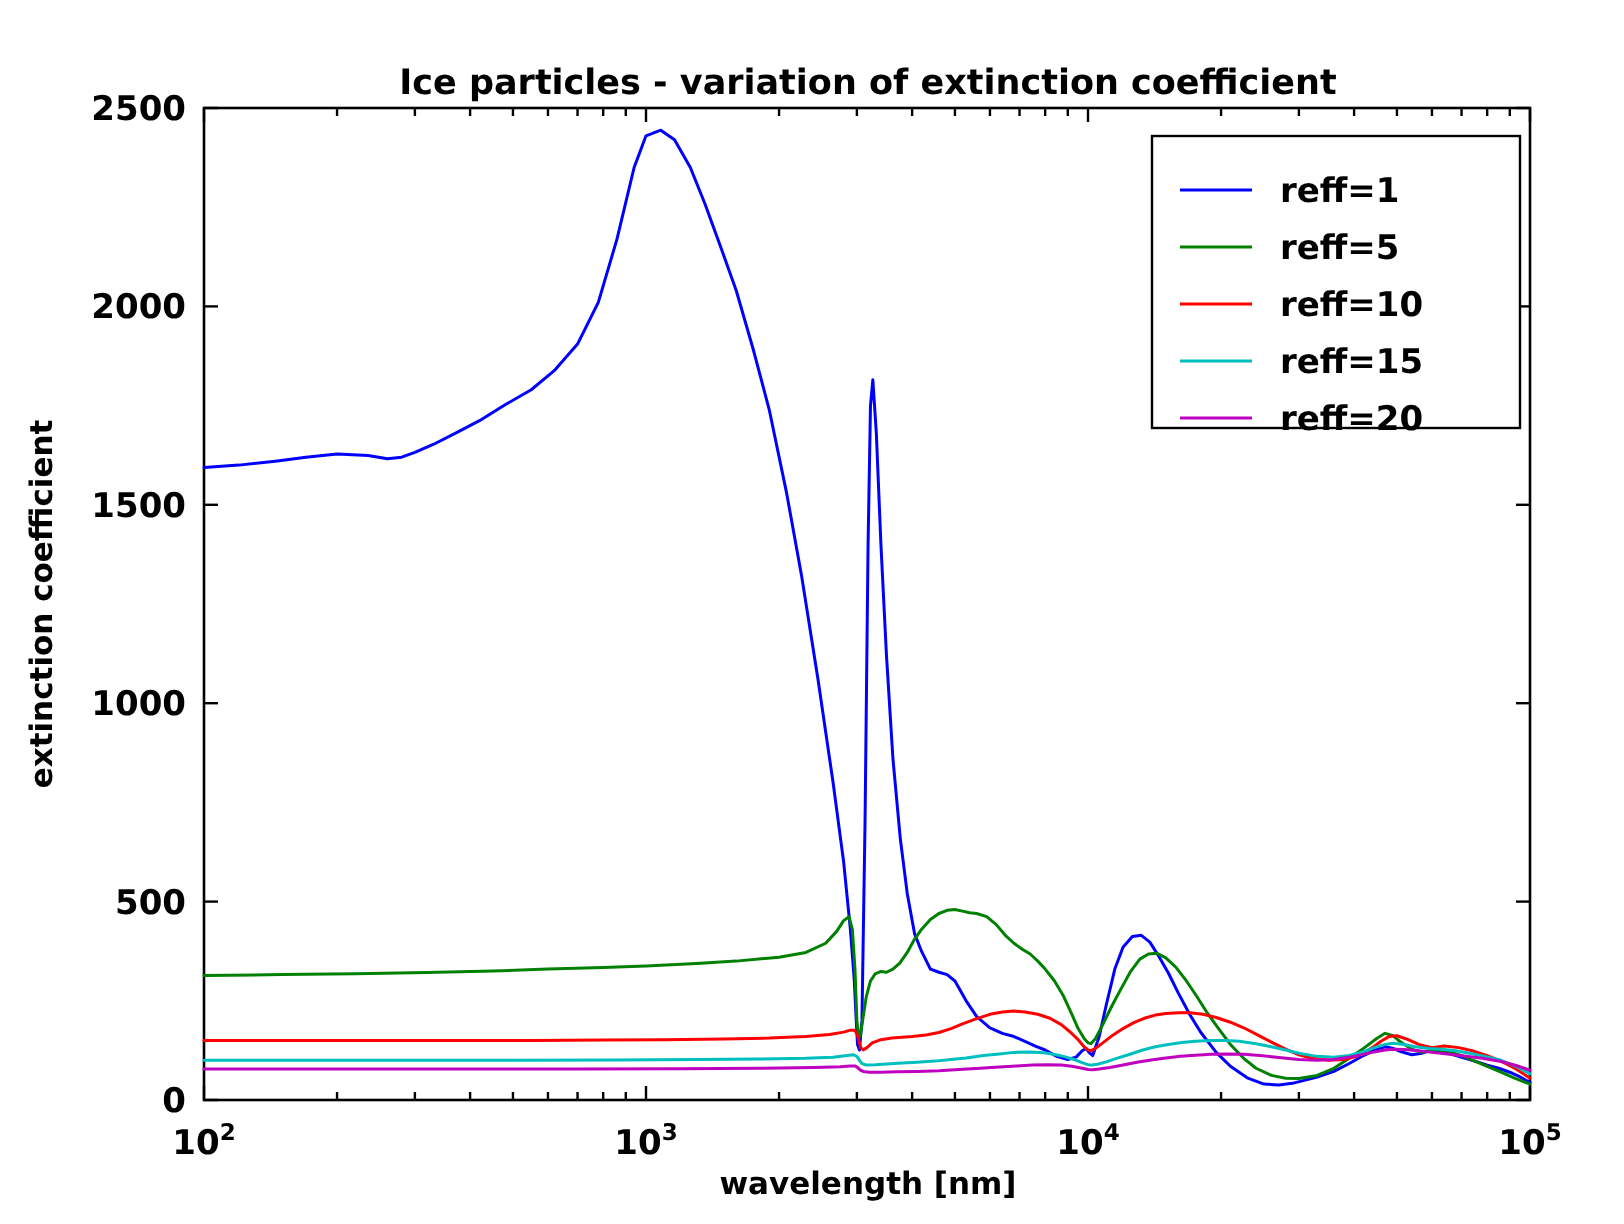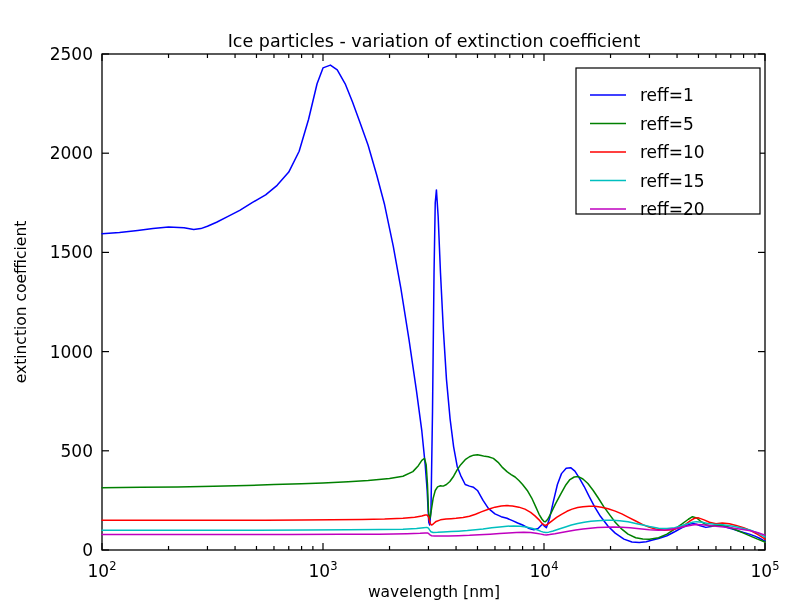--- a/index.html
+++ b/index.html
@@ -8,20 +8,21 @@
   }
   body {
     width: 812px; height: 612px;
     font-family: "DejaVu Sans", sans-serif;
     overflow: hidden;
   }
   #figure {
     position: relative;
     width: 812px; height: 612px;
     background: #ffffff;
+    font-weight: bold;
   }
   #plot-svg { position: absolute; left: 0; top: 0; }
   .axis-line { stroke: #000000; stroke-width: 1.3; fill: none; }
   .tickmark { stroke: #000000; stroke-width: 1.2; }
   .ticklabel {
     font-family: "DejaVu Sans", sans-serif;
     font-size: 17px; fill: #000000;
   }
   .ticklabel-sup { font-size: 11.5px; }
   .axis-title {

